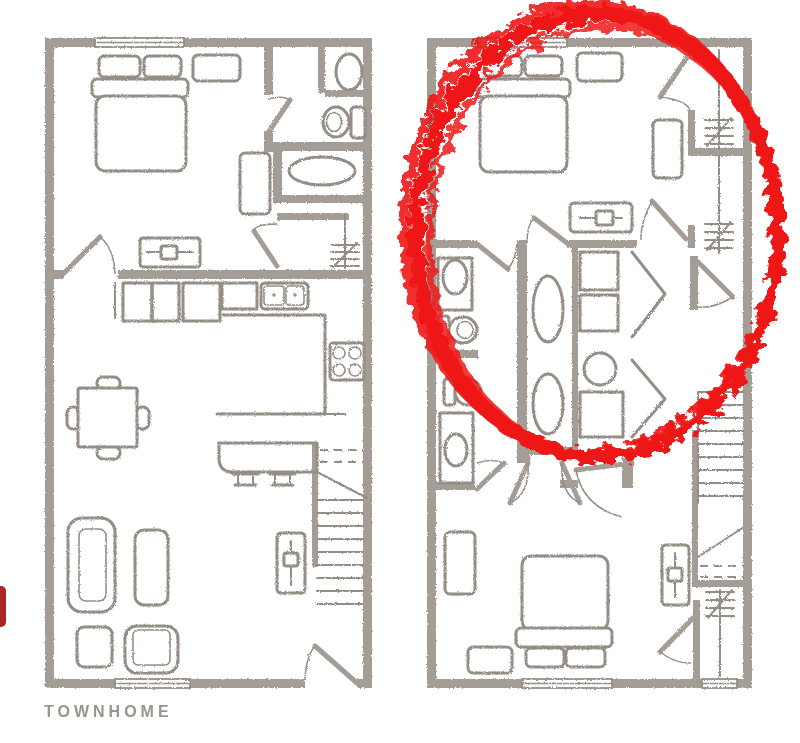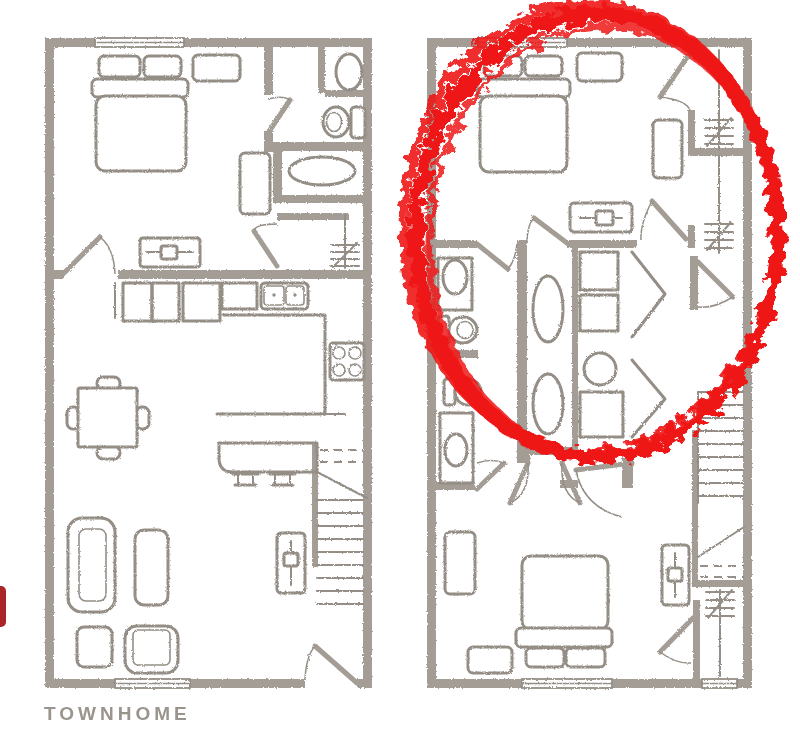--- a/index.html
+++ b/index.html
@@ -11,21 +11,21 @@
   .fw{fill:#fff;stroke:var(--line,#948e86);stroke-width:3;stroke-linecap:round;stroke-linejoin:round;}
   .t{fill:none;stroke:var(--line,#948e86);stroke-width:2;stroke-linecap:round;}
   .tt{fill:none;stroke:var(--line,#948e86);stroke-width:1.6;}
   .leaf{fill:none;stroke:var(--wall,#a49d95);stroke-width:5;stroke-linecap:round;}
   .arc{fill:none;stroke:var(--line,#948e86);stroke-width:1.5;}
   .dash{fill:none;stroke:var(--line,#948e86);stroke-width:2;stroke-dasharray:8 6;}
   .dot{fill:var(--line,#948e86);}
   .win{fill:#fff;stroke:var(--line,#948e86);stroke-width:1.8;}
   .marker{stroke:var(--annotation,#ee1414);fill:none;stroke-linecap:round;}
   .edge-mark{fill:var(--edge-marker,#ab2426);}
-  .title{position:absolute;left:44px;top:703px;font-size:19px;font-weight:700;
+  .title{position:absolute;left:44px;top:703px;font-size:16px;font-weight:700;
          letter-spacing:4px;color:var(--title-color,#9a948c);}
 </style>
 </head>
 <body>
 
 <div class="stage">
   <svg class="plan-svg" width="800" height="743" viewBox="0 0 800 743">
     <defs>
       <filter id="distress" x="-5%" y="-5%" width="110%" height="110%">
         <feTurbulence type="fractalNoise" baseFrequency="0.55" numOctaves="2" seed="3" result="n"></feTurbulence>

